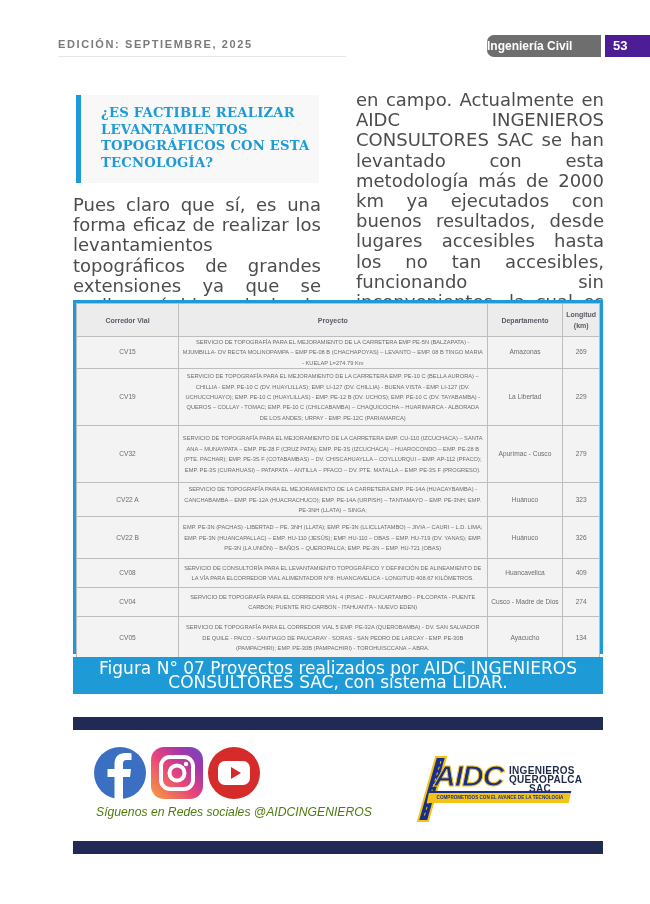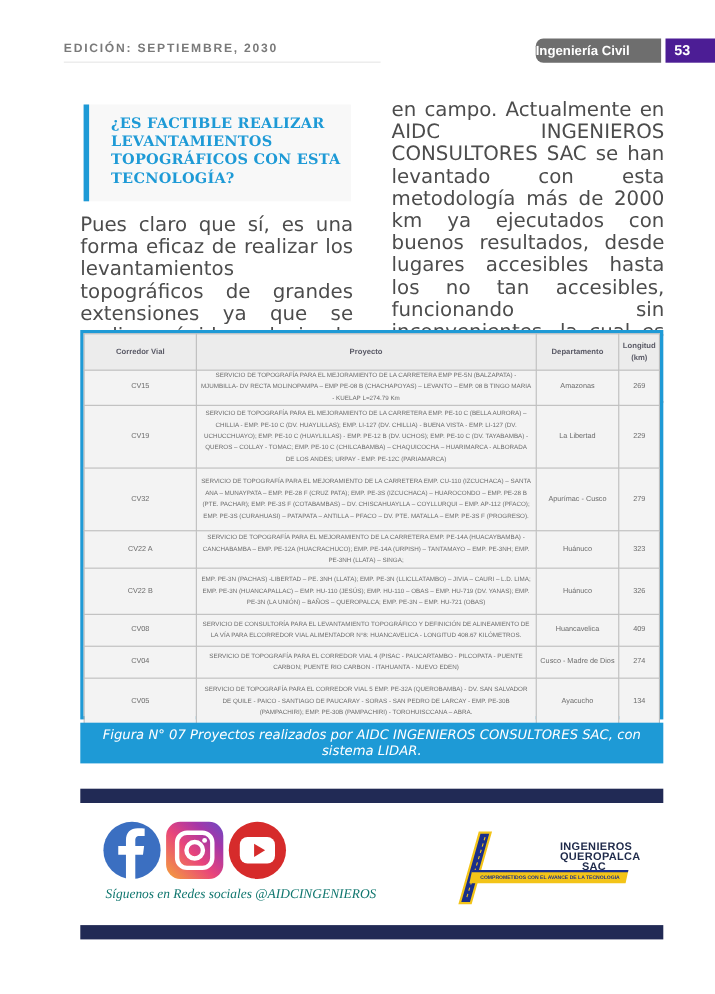--- a/index.html
+++ b/index.html
@@ -56,39 +56,39 @@
       border: 1px solid #bdbdbd; text-align: center; vertical-align: middle;
       font-family: "Liberation Sans", sans-serif; color: #6c6c6c;
     }
     th { font-size: 7px; font-weight: bold; color: #5a5a66; background: #ececec; padding: 2px; line-height: 11px; }
     td { font-size: 5.7px; line-height: 10.4px; background: #f3f3f3; padding: 0 3px; }
     td.code, td.dept, td.len { font-size: 6.6px; }
 
     .caption {
       position: absolute; left: 73px; top: 657px; width: 530px; height: 37px;
       background: #1e9ad6; color: #fff; text-align: center;
-      font-family: "DejaVu Sans", sans-serif; font-style: italic;
-      font-size: 12px; line-height: 14px; padding-top: 4px;
+      font-family: "DejaVu Sans", sans-serif; 
+      font-size: 17px; line-height: 14px; padding-top: 4px;
     }
 
     .navy-bar { position: absolute; left: 73px; width: 530px; height: 13px; background: #212a55; }
     .bar-top { top: 717px; }
     .bar-bottom { top: 841px; }
 
     
     .social { position: absolute; top: 747px; width: 52px; height: 52px; }
     .fb { left: 94px; border-radius: 50%; background: #3b6fc1; }
     .ig { left: 151px; border-radius: 13px;
       background: linear-gradient(45deg, #f4a23a 0%, #e9457a 45%, #a536a8 75%, #6a4bc4 100%); }
     .yt { left: 208px; border-radius: 50%; background: #d62b2b; }
     .social svg { width: 100%; height: 100%; display: block; }
     .follow {
       position: absolute; left: 96px; top: 805px;
-      font-family: Liberation Serif, serif; font-style: italic;
-      font-size: 12.2px; color: #0f766e;
+      font-family: Liberation Sans, sans-serif; font-style: italic;
+      font-size: 12.2px; color: #4d7c0f;
     }
 
     
     .logo { position: absolute; left: 414px; top: 755px; width: 160px; height: 68px; }
     .logo-aidc {
       position: absolute; left: 20px; top: 4px; font-family: "Liberation Sans", sans-serif;
       font-weight: bold; font-style: italic; font-size: 30px; color: #1a2f8a;
       letter-spacing: -1px; -webkit-text-stroke: 1px #f3c418;
     }
     .logo-name {
@@ -104,21 +104,21 @@
     .logo-tagline {
       position: absolute; left: 16px; top: 38px; width: 140px; text-align: center;
       font-family: "Liberation Sans", sans-serif; font-weight: bold; font-size: 4.6px;
       color: #1a2f8a; line-height: 9px;
     }
     .logo-road { position: absolute; left: 0; top: 0; width: 40px; height: 68px; }
   </style>
 </head>
 <body>
 
-<div class="edition">EDICIÓN: SEPTIEMBRE, 2030</div>
+<div class="edition">EDICIÓN: SEPTIEMBRE, 2025</div>
 <div class="header-rule"></div>
 <div class="section-tab">Ingeniería Civil</div>
 <div class="page-num">53</div>
 
 <div class="callout">
   <h2>¿ES FACTIBLE REALIZAR LEVANTAMIENTOS TOPOGRÁFICOS CON ESTA TECNOLOGÍA?</h2>
 </div>
 
 <p class="col col-left">Pues claro que sí, es una forma eficaz de realizar los levantamientos topográficos de grandes extensiones ya que se realizan rápido, reduciendo tiempos y costos</p>
 <p class="col col-right">en campo. Actualmente en AIDC INGENIEROS CONSULTORES SAC se han levantado con esta metodología más de 2000 km ya ejecutados con buenos resultados, desde lugares accesibles hasta los no tan accesibles, funcionando sin inconvenientes, la cual es una característica importante en comparación con los métodos convencionales.</p>
@@ -214,20 +214,21 @@
       <path d="M23 20v12l10-6z" fill="#d62b2b"></path>
     </svg>
 </div>
 <div class="follow">Síguenos en Redes sociales @AIDCINGENIEROS</div>
 
 <div class="logo">
   <svg class="logo-road" viewBox="0 0 40 68">
     <path d="M22 2 L32 2 L14 66 L4 66 Z" fill="#1a2f8a" stroke="#f3c418" stroke-width="2"></path>
     <path d="M27 6 L10 62" stroke="#f3c418" stroke-width="1" stroke-dasharray="3 3"></path>
   </svg>
+  <div class="logo-aidc">AIDC</div>
   <div class="logo-name">
     <div>INGENIEROS</div>
     <div>QUEROPALCA SAC</div>
   </div>
   <div class="logo-band"></div>
   <div class="logo-tagline">COMPROMETIDOS CON EL AVANCE DE LA TECNOLOGIA</div>
 </div>
 
 <div class="navy-bar bar-bottom"></div>
 

